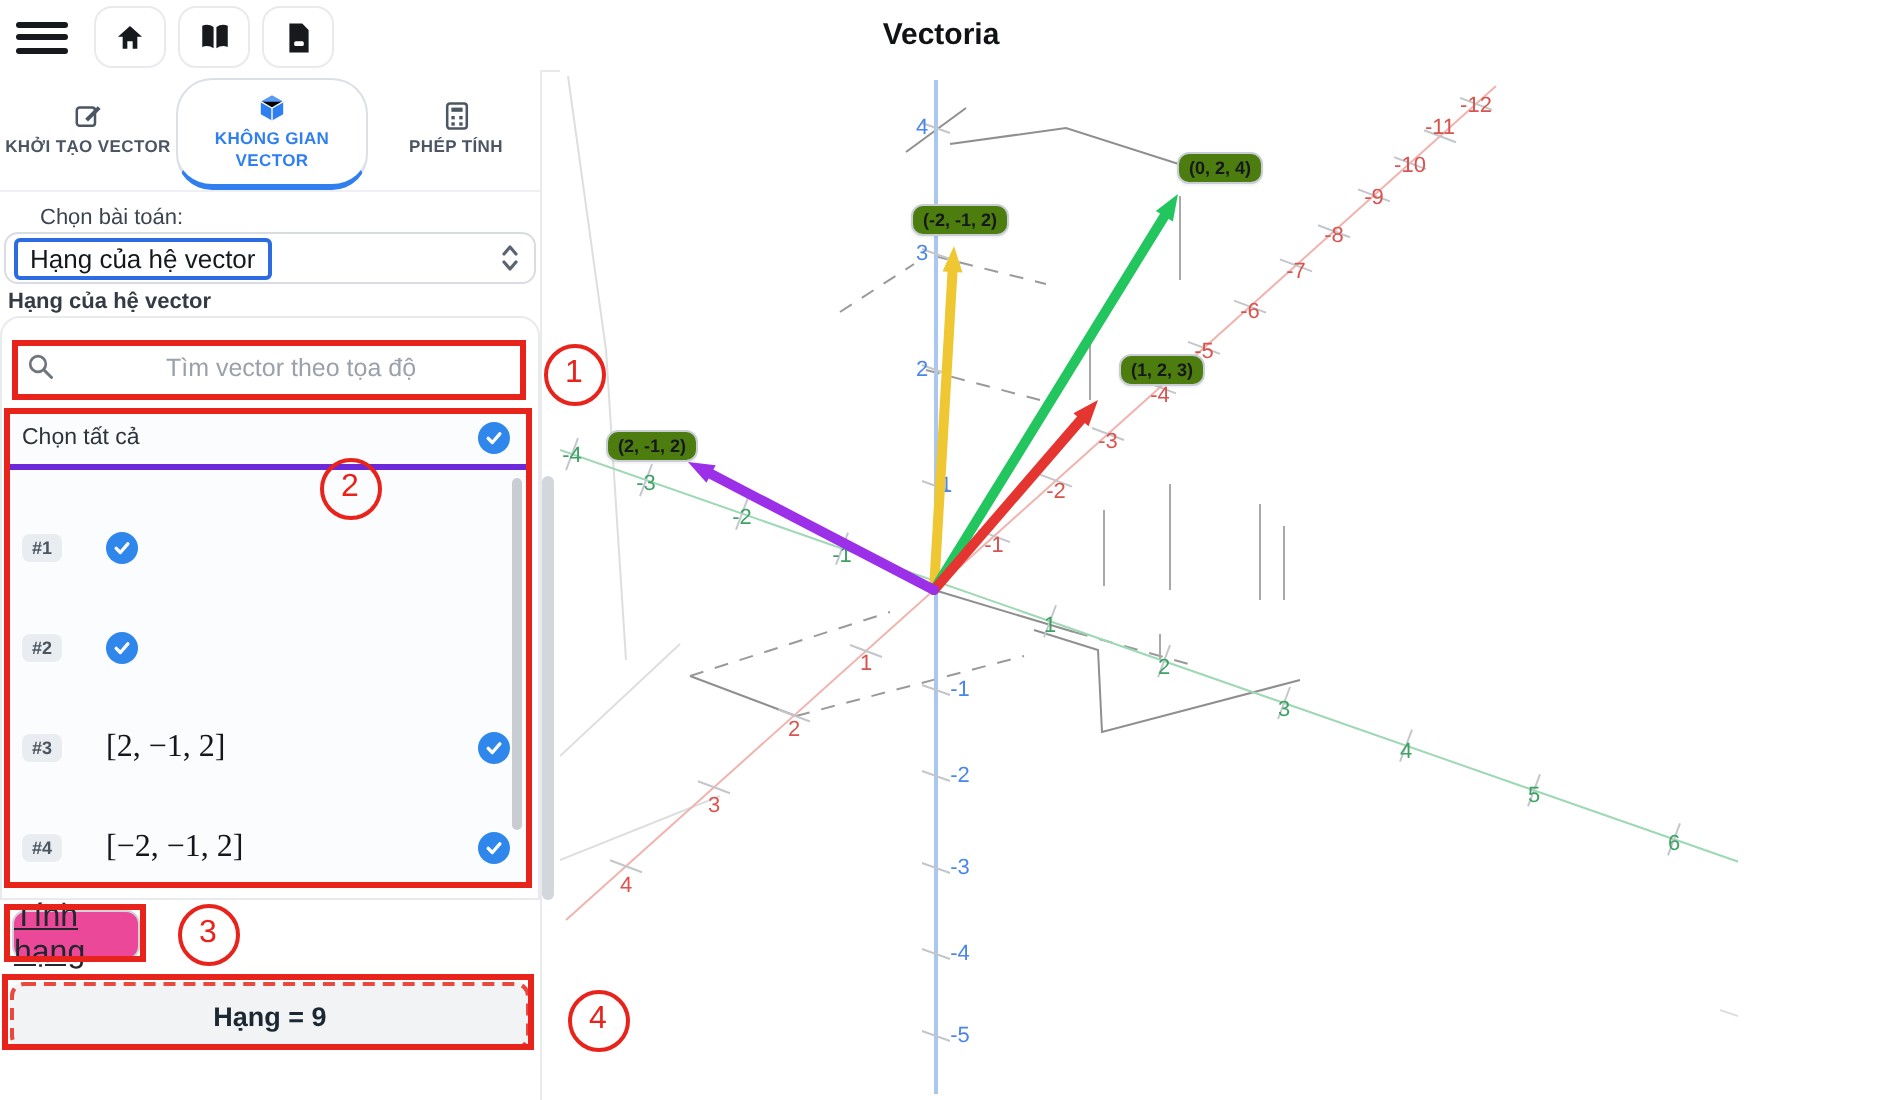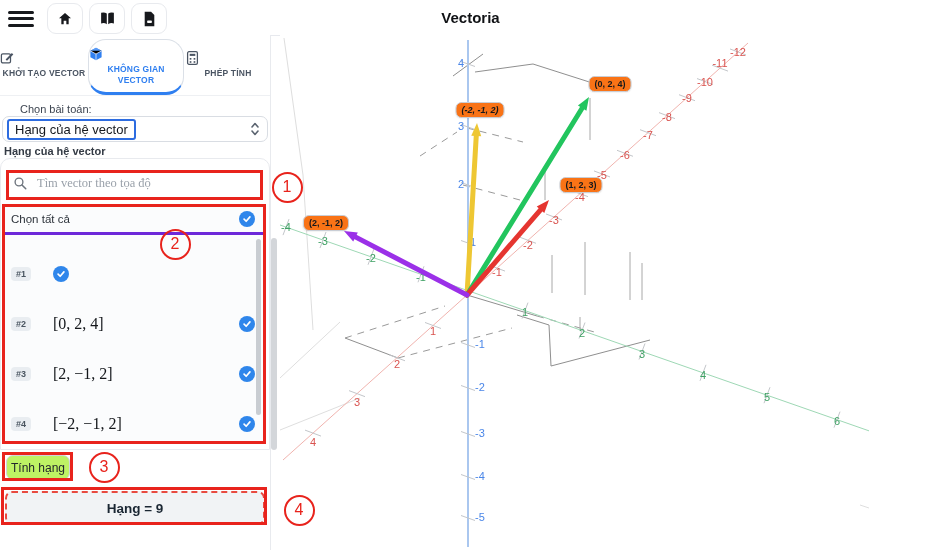--- a/index.html
+++ b/index.html
@@ -9,53 +9,53 @@
   .header{position:absolute;left:0;top:0;width:941px;height:35px;background:#fff;border-bottom:1px solid #e7e9ee;}
   .burger{position:absolute;left:8px;top:7px;width:26px;height:21px;cursor:pointer;}
   .burger span{display:block;height:3px;background:#17191d;border-radius:2px;margin:3.5px 0;}
   .hbtn{position:absolute;top:3px;width:34px;height:29px;background:#fff;border:1px solid #e8eaee;border-radius:9px;display:flex;align-items:center;justify-content:center;}
   .title{position:absolute;left:0;right:0;top:0;height:35px;display:flex;align-items:center;justify-content:center;font-weight:bold;font-size:15px;color:#101215;}
   .gearbtn{position:absolute;right:6px;top:1px;width:34px;height:33px;border:1px solid #eceef1;border-radius:50%;background:#fff;display:flex;align-items:center;justify-content:center;}
 
   
   .sidebar{position:absolute;left:0;top:35px;width:270px;height:515px;background:#fff;border-right:1px solid #e8eaee;}
   .tabs{position:relative;height:60px;border-bottom:1px solid #eef0f3;}
-  .tab{position:absolute;top:4px;height:52px;display:flex;flex-direction:column;justify-content:center;gap:3px;
+  .tab{position:absolute;top:4px;height:52px;display:flex;flex-direction:column;align-items:center;justify-content:center;gap:3px;
        font-size:8.5px;font-weight:bold;color:#4b5563;text-align:center;letter-spacing:.2px;line-height:1.25;}
   .tab.t1{left:0;width:88px;}
   .tab.t2{left:88px;width:94px;border:1px solid #dbe0e7;border-bottom:3px solid #2f7ff0;border-radius:18px;color:#2f7ff0;background:#fff;}
   .tab.t3{left:186px;width:84px;}
   .fieldlabel{position:absolute;left:20px;top:68px;font-size:11px;color:#3c4450;}
   .selectbox{position:absolute;left:2px;top:81px;width:264px;height:24px;border:1px solid #d9dde3;border-radius:7px;background:#fff;display:flex;align-items:center;}
   .selecthl{margin-left:4px;border:2px solid #2d6ce0;border-radius:3px;padding:1px 6px;font-size:13px;color:#14181d;white-space:nowrap;}
   .selchev{position:absolute;right:7px;top:4px;}
   .sectitle{position:absolute;left:4px;top:110px;font-size:11px;font-weight:bold;color:#343b45;}
   .panel{position:absolute;left:0px;top:123px;width:268px;height:290px;border:1px solid #e8eaee;border-radius:10px 10px 0 0;background:#fff;}
   .searchwrap{position:absolute;left:9px;top:137px;width:247px;height:23px;display:flex;align-items:center;background:#fff;}
-  .searchwrap input{border:0;outline:none;flex:1;font-family:Liberation Serif, serif;font-size:12.5px;color:#32383f;background:transparent;}
+  .searchwrap input{border:0;outline:none;flex:1;font-family:Liberation Sans, sans-serif;font-size:12.5px;color:#32383f;background:transparent;text-align:center;}
   .searchwrap input::placeholder{color:#9aa1aa;}
   .list{position:absolute;left:4px;top:170px;width:260px;height:236px;background:#fbfcfd;overflow:hidden;}
   .selectall{height:27px;display:flex;align-items:center;justify-content:space-between;padding:0 9px 0 7px;border-bottom:3px solid #6d28d9;font-size:11.5px;color:#2d333b;}
   .vrow{height:50px;display:flex;align-items:center;padding:0 9px 0 7px;}
   .vrow .badge{font-size:9px;font-weight:bold;color:#4a5560;background:#e9edf1;border-radius:4px;padding:2px 5px;margin-right:22px;}
   .vrow .math{flex:1;font-family:"Liberation Serif","DejaVu Serif",serif;font-size:16px;color:#14171b;}
   .cb{width:16px;height:16px;border-radius:50%;background:#2f86eb;display:flex;align-items:center;justify-content:center;flex:0 0 auto;}
   .listscroll{position:absolute;right:3px;top:34px;width:5px;height:176px;border-radius:3px;background:#c9cdd2;}
   .sidescroll{position:absolute;left:271px;top:238px;width:6px;height:212px;border-radius:3px;background:#d3d6da;}
-  .computebtn{position:absolute;left:6px;top:420px;width:62px;height:23px;background:#bef264;border:1px solid #cfd4da;border-radius:7px;font-size:12px;color:#23272d;display:flex;align-items:center;justify-content:center;}
+  .computebtn{position:absolute;left:6px;top:420px;width:62px;height:23px;background:#ec4899;border:1px solid #cfd4da;border-radius:7px;font-size:16px;color:#23272d;display:flex;align-items:center;justify-content:center;text-decoration:underline;}
   .resultbox{position:absolute;left:5px;top:456px;width:256px;height:30px;background:#f1f3f5;border:2px dashed #e8493f;border-radius:7px;display:flex;align-items:center;justify-content:center;font-size:13.5px;font-weight:bold;color:#1b2733;}
 
   
   .ann-rect{position:absolute;border:3px solid #e8231c;background:transparent;pointer-events:none;}
   .ann-circ{position:absolute;width:27px;height:27px;border:2.5px solid #e8231c;border-radius:50%;
             display:flex;align-items:center;justify-content:center;font-size:16px;color:#e8231c;font-weight:normal;pointer-events:none;background:transparent;}
 
   
   .plot{position:absolute;left:280px;top:35px;width:661px;height:515px;background:#fff;}
-  .vlabel{position:absolute;transform:translate(-50%,-50%);background:#f97316;border:1px solid #c9ced6;border-radius:6px;
+  .vlabel{position:absolute;transform:translate(-50%,-50%);background:#4d7c0f;border:1px solid #c9ced6;border-radius:6px;
           padding:2px 5px;font-size:9px;font-weight:bold;color:#15181c;white-space:nowrap;box-shadow:0 1px 1px rgba(0,0,0,.05);text-align:right;}
   .modebadge{position:absolute;right:11px;top:13px;border:1px solid #d8dce2;border-radius:15px;background:#fff;
              padding:5px 12px;font-size:12.5px;color:#22262c;}
   .targetbtn{position:absolute;right:18px;bottom:10px;width:35px;height:35px;border-radius:50%;background:#fff;
              border:1px solid #f0f1f3;box-shadow:0 1px 3px rgba(0,0,0,.08);display:flex;align-items:center;justify-content:center;}
   svg text{font-family:"Liberation Sans",sans-serif;}
 </style>
 </head>
 <body>
 
@@ -161,21 +161,20 @@
           <div class="vrow">
             <span class="badge">#1</span>
             <span class="cb">
               <svg width="10" height="10" viewBox="0 0 12 12">
                 <path d="M2.5 6.2 L5 8.7 L9.5 3.5" fill="none" stroke="#fff" stroke-width="2" stroke-linecap="round" stroke-linejoin="round"></path>
               </svg>
             </span>
           </div>
           <div class="vrow">
             <span class="badge">#2</span>
-            <span class="math">[0, 2, 4]</span>
             <span class="cb">
               <svg width="10" height="10" viewBox="0 0 12 12">
                 <path d="M2.5 6.2 L5 8.7 L9.5 3.5" fill="none" stroke="#fff" stroke-width="2" stroke-linecap="round" stroke-linejoin="round"></path>
               </svg>
             </span>
           </div>
           <div class="vrow">
             <span class="badge">#3</span>
             <span class="math">[2, −1, 2]</span>
             <span class="cb">
@@ -318,21 +317,21 @@
           <polygon points="197,88 201.23703106983578,101.26829181595153 191.25388937104464,100.68787660090553" fill="#eec733"></polygon>
           <line x1="187" y1="260" x2="303.75422850082987" y2="70.51362915439088" stroke="#22c55e" stroke-width="5" stroke-linecap="round"></line>
           <polygon points="309,62 306.43731162827424,75.69060365029321 297.9236824738834,70.44483215112308" fill="#22c55e"></polygon>
           <line x1="187" y1="260" x2="262.46587616651" y2="172.57002151440918" stroke="#e53530" stroke-width="5" stroke-linecap="round"></line>
           <polygon points="269,165 264.29064977366755,178.10808988547691 256.7206282592584,171.5739660519869" fill="#e53530"></polygon>
           <line x1="187" y1="260" x2="72.87098688548781" y2="200.61579805423756" stroke="#9b30e8" stroke-width="5" stroke-linecap="round"></line>
           <polygon points="64,196 77.84018197825293,197.5650440277649 73.22438392401537,206.43603091325272" fill="#9b30e8"></polygon>
         </g>
     </svg>
     <div id="vector-labels">
-        <div class="vlabel" style="left: 200px; top: 75px; font-style: italic;">(-2, -1, 2)</div>
+        <div class="vlabel" style="left: 200px; top: 75px;">(-2, -1, 2)</div>
         <div class="vlabel" style="left: 330px; top: 49px;">(0, 2, 4)</div>
         <div class="vlabel" style="left: 281px; top: 150px; margin-left: 20px;">(1, 2, 3)</div>
         <div class="vlabel" style="left: 46px; top: 188px;">(2, -1, 2)</div>
       </div>
     <div class="targetbtn">
       <svg width="19" height="19" viewBox="0 0 24 24">
         <circle cx="12" cy="12" r="6.5" fill="none" stroke="#2a2f36" stroke-width="1.8" stroke-dasharray="3.4 2"></circle>
         <path d="M12 2.5 V6 M12 18 V21.5 M2.5 12 H6 M18 12 H21.5" stroke="#2a2f36" stroke-width="1.8" stroke-linecap="round"></path>
         <circle cx="12" cy="12" r="1.6" fill="#2a2f36"></circle>
       </svg>

